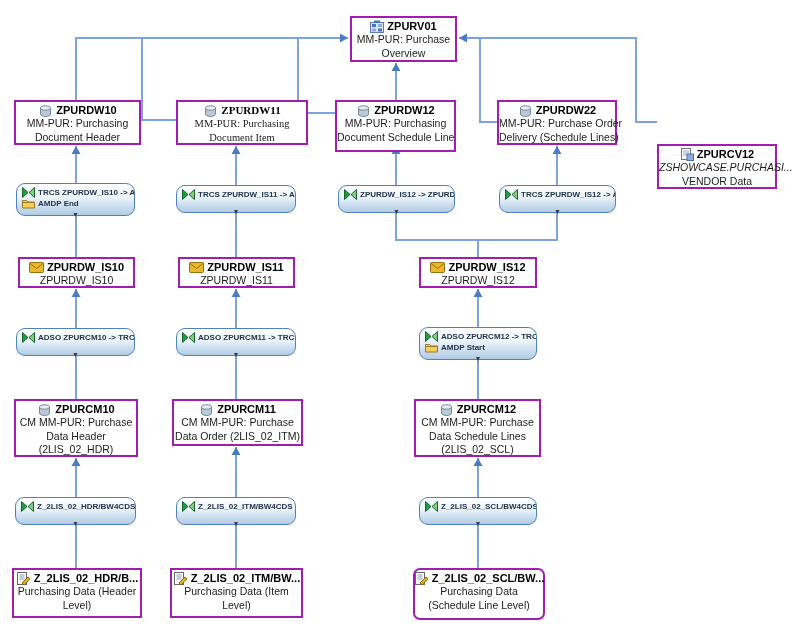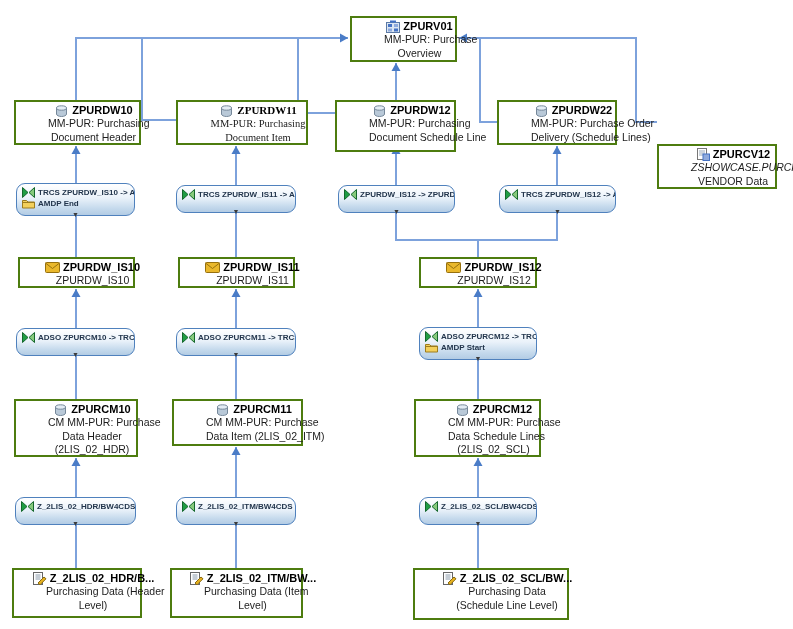--- a/index.html
+++ b/index.html
@@ -1,20 +1,20 @@
 <!DOCTYPE html>
 <html><head>
 <meta charset="utf-8">
 <style>
   html,body{margin:0;padding:0;background:#ffffff;}
   body{width:793px;height:629px;overflow:hidden;font-family:"Liberation Sans",sans-serif;}
   #canvas{position:relative;width:793px;height:629px;background:#ffffff;}
   #wires{position:absolute;left:0;top:0;z-index:0;}
   .node{position:absolute;z-index:1;box-sizing:border-box;background:#ffffff;cursor:default;}
-  .entity{border:2px solid #4d7c0f;text-align:center;padding-top:2px;padding-left:32px;}
+  .entity{border:2px solid #a21caf;text-align:center;padding-top:2px;}
   .entity .title-row{display:flex;align-items:center;justify-content:center;gap:3px;
     font-weight:bold;font-size:11px;color:#000;line-height:13px;white-space:nowrap;}
   .entity .desc{font-size:10.5px;color:#1c1c1c;line-height:13.5px;white-space:nowrap;}
   .entity .desc.italic{font-style:italic;}
   .trans{border:1.5px solid #4f81bd;border-radius:9px;
     background:linear-gradient(to bottom,#ffffff 0%,#eaf2fa 45%,#c4d9ec 80%,#b3cce4 100%);
     padding:3px 0 0 5px;}
   .trans .tline{display:flex;align-items:center;gap:3px;font-size:8px;font-weight:bold;
     color:#22354c;line-height:11px;white-space:nowrap;overflow:hidden;}
   .trans .chev{position:absolute;left:50%;bottom:-3px;transform:translateX(-50%);
@@ -307,21 +307,21 @@
       <div class="title-row">
         <span class="icon">
           <svg width="15" height="12" viewBox="0 0 15 12">
             <path d="M2.5 3 v6 c0 1.4 2.2 2.5 5 2.5 s5 -1.1 5 -2.5 v-6" fill="#b9c9d8" stroke="#76889a"></path>
             <ellipse cx="7.5" cy="3" rx="5" ry="2.2" fill="#e3ecf4" stroke="#76889a"></ellipse>
           </svg>
         </span>
         <span>ZPURCM11</span>
       </div>
       <div class="desc">CM MM-PUR: Purchase</div>
-      <div class="desc">Data Item (2LIS_02_ITM)</div>
+      <div class="desc">Data Order (2LIS_02_ITM)</div>
     </div>
     <div class="node entity" style="left: 414px; top: 399px; width: 127px; height: 58px;">
       <div class="title-row">
         <span class="icon">
           <svg width="15" height="12" viewBox="0 0 15 12">
             <path d="M2.5 3 v6 c0 1.4 2.2 2.5 5 2.5 s5 -1.1 5 -2.5 v-6" fill="#b9c9d8" stroke="#76889a"></path>
             <ellipse cx="7.5" cy="3" rx="5" ry="2.2" fill="#e3ecf4" stroke="#76889a"></ellipse>
           </svg>
         </span>
         <span>ZPURCM12</span>
@@ -391,21 +391,21 @@
             <line x1="3.5" y1="5" x2="8.5" y2="5" stroke="#8a9aaa"></line>
             <line x1="3.5" y1="7" x2="8.5" y2="7" stroke="#8a9aaa"></line>
             <path d="M6 11 L12 5 L14 6.8 L8 12.8 Z" fill="#e8b21f" stroke="#8a6a10"></path>
           </svg>
         </span>
         <span>Z_2LIS_02_ITM/BW...</span>
       </div>
       <div class="desc">Purchasing Data (Item</div>
       <div class="desc">Level)</div>
     </div>
-    <div class="node entity" style="left: 413px; top: 568px; width: 156px; height: 52px;">
+    <div class="node entity" style="left: 413px; top: 568px; width: 132px; height: 52px; border-radius: 7px;">
       <div class="title-row">
         <span class="icon">
           <svg width="15" height="13" viewBox="0 0 15 13">
             <rect x="1.5" y="0.5" width="9" height="12" fill="#ffffff" stroke="#666"></rect>
             <line x1="3.5" y1="3" x2="8.5" y2="3" stroke="#8a9aaa"></line>
             <line x1="3.5" y1="5" x2="8.5" y2="5" stroke="#8a9aaa"></line>
             <line x1="3.5" y1="7" x2="8.5" y2="7" stroke="#8a9aaa"></line>
             <path d="M6 11 L12 5 L14 6.8 L8 12.8 Z" fill="#e8b21f" stroke="#8a6a10"></path>
           </svg>
         </span>

